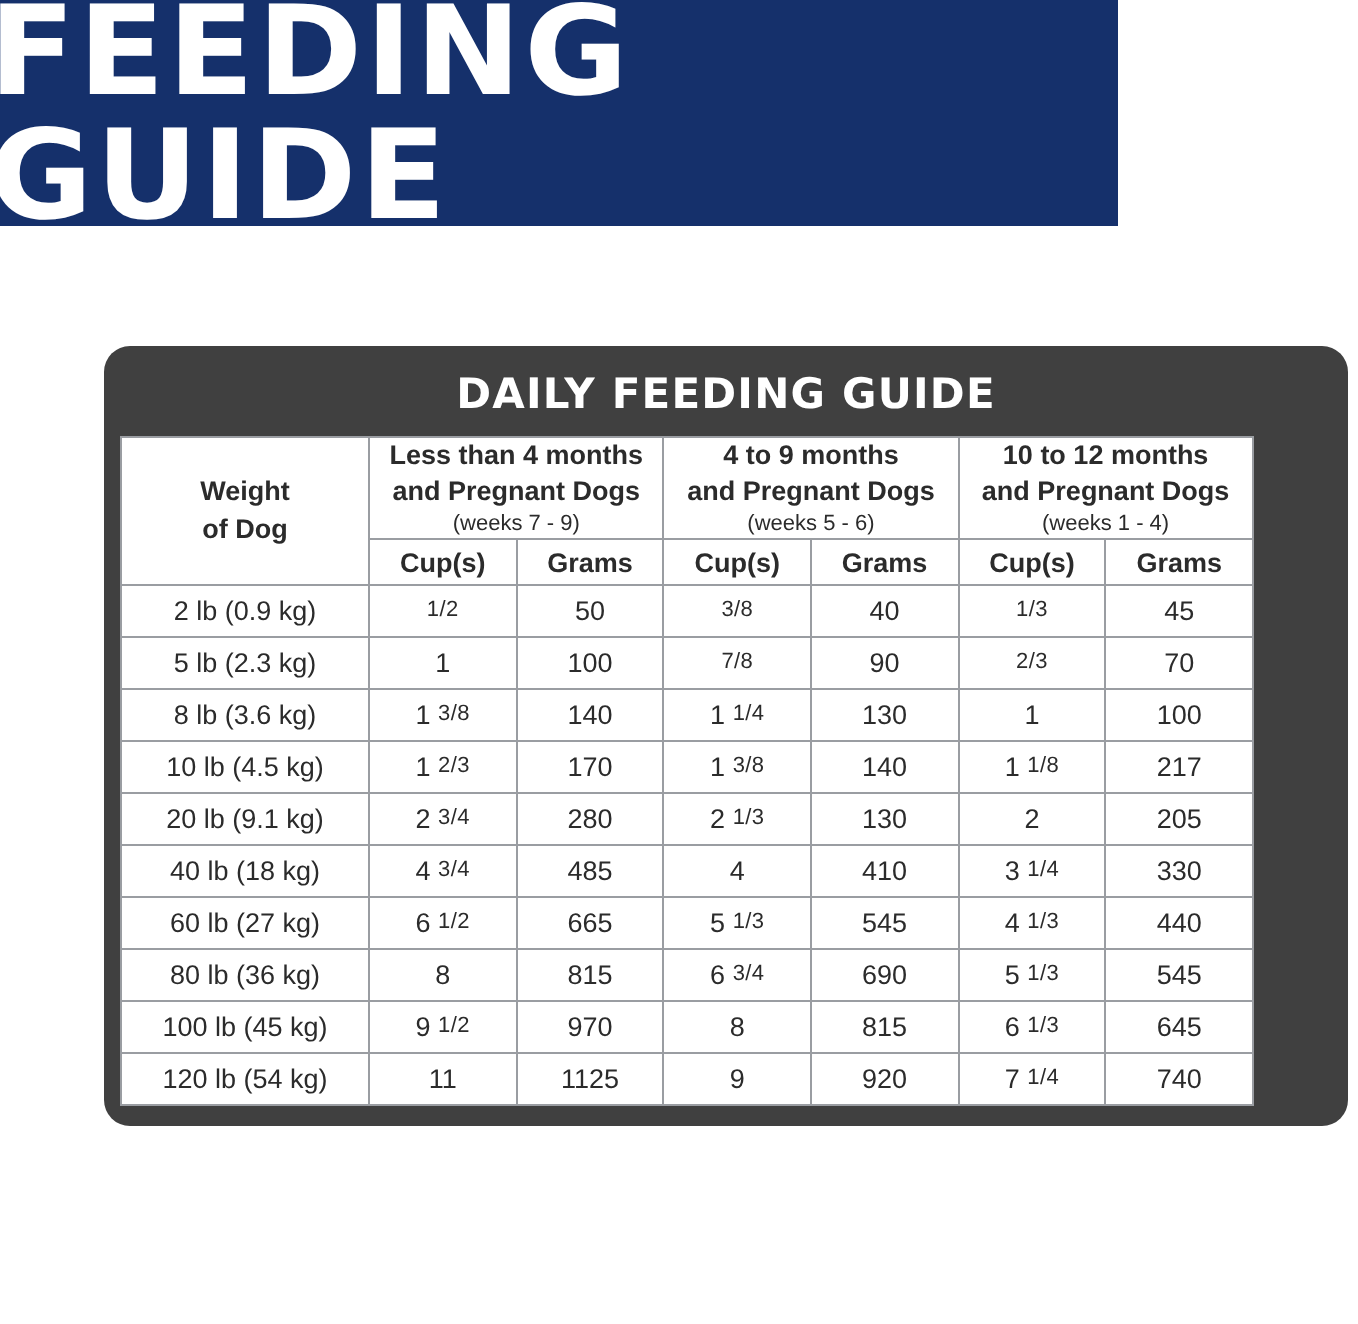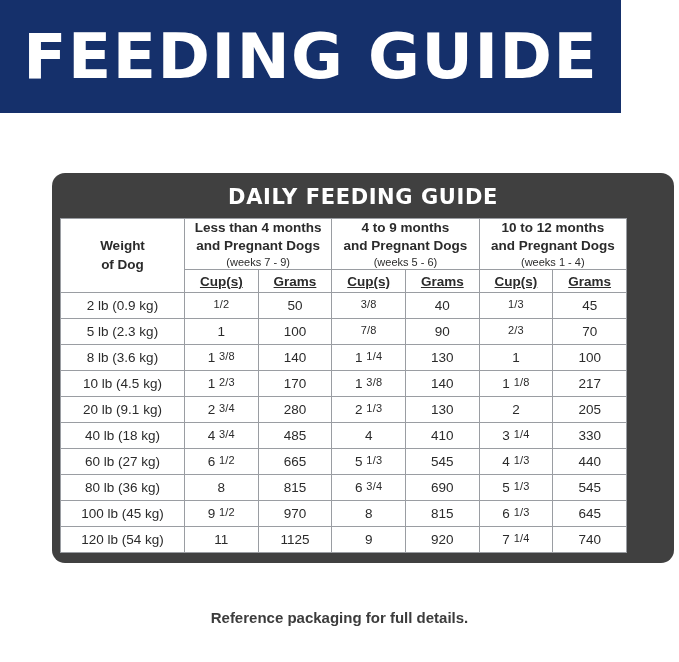--- a/index.html
+++ b/index.html
@@ -7,21 +7,21 @@
     padding: 0;
   }
   body {
     width: 679px;
     height: 662px;
     background: #ffffff;
     font-family: "Liberation Sans", sans-serif;
     overflow: hidden;
   }
   .banner {
-    width: 621px;
+    width: 559px;
     height: 113px;
     background: #15306b;
     display: flex;
     align-items: center;
     justify-content: center;
     box-sizing: border-box;
   }
   .banner-title {
     color: #ffffff;
     font-size: 62px;
@@ -90,21 +90,20 @@
     font-weight: normal;
     font-size: 11px;
     display: block;
   }
   .sub-head {
     font-size: 11.5px;
     font-weight: bold;
     color: #262626;
     height: 22px;
     padding: 2px 0;
-    text-decoration: underline;
   }
   .wt-cell {
     font-size: 14px;
     height: 25px;
     color: #1f1f1f;
     margin-left: 37px;
   }
   .num {
     font-size: 14px;
     height: 25px;
@@ -259,14 +258,13 @@
             <td class="num">1125</td>
             <td class="num">9</td>
             <td class="num">920</td>
             <td class="num">7 <span class="frac">1/4</span></td>
             <td class="num">740</td>
           </tr>
         </tbody>
     </table>
   </div>
 
-  <div class="footnote">Reference packaging for full details.</div>
 </div>
 
 </body></html>

